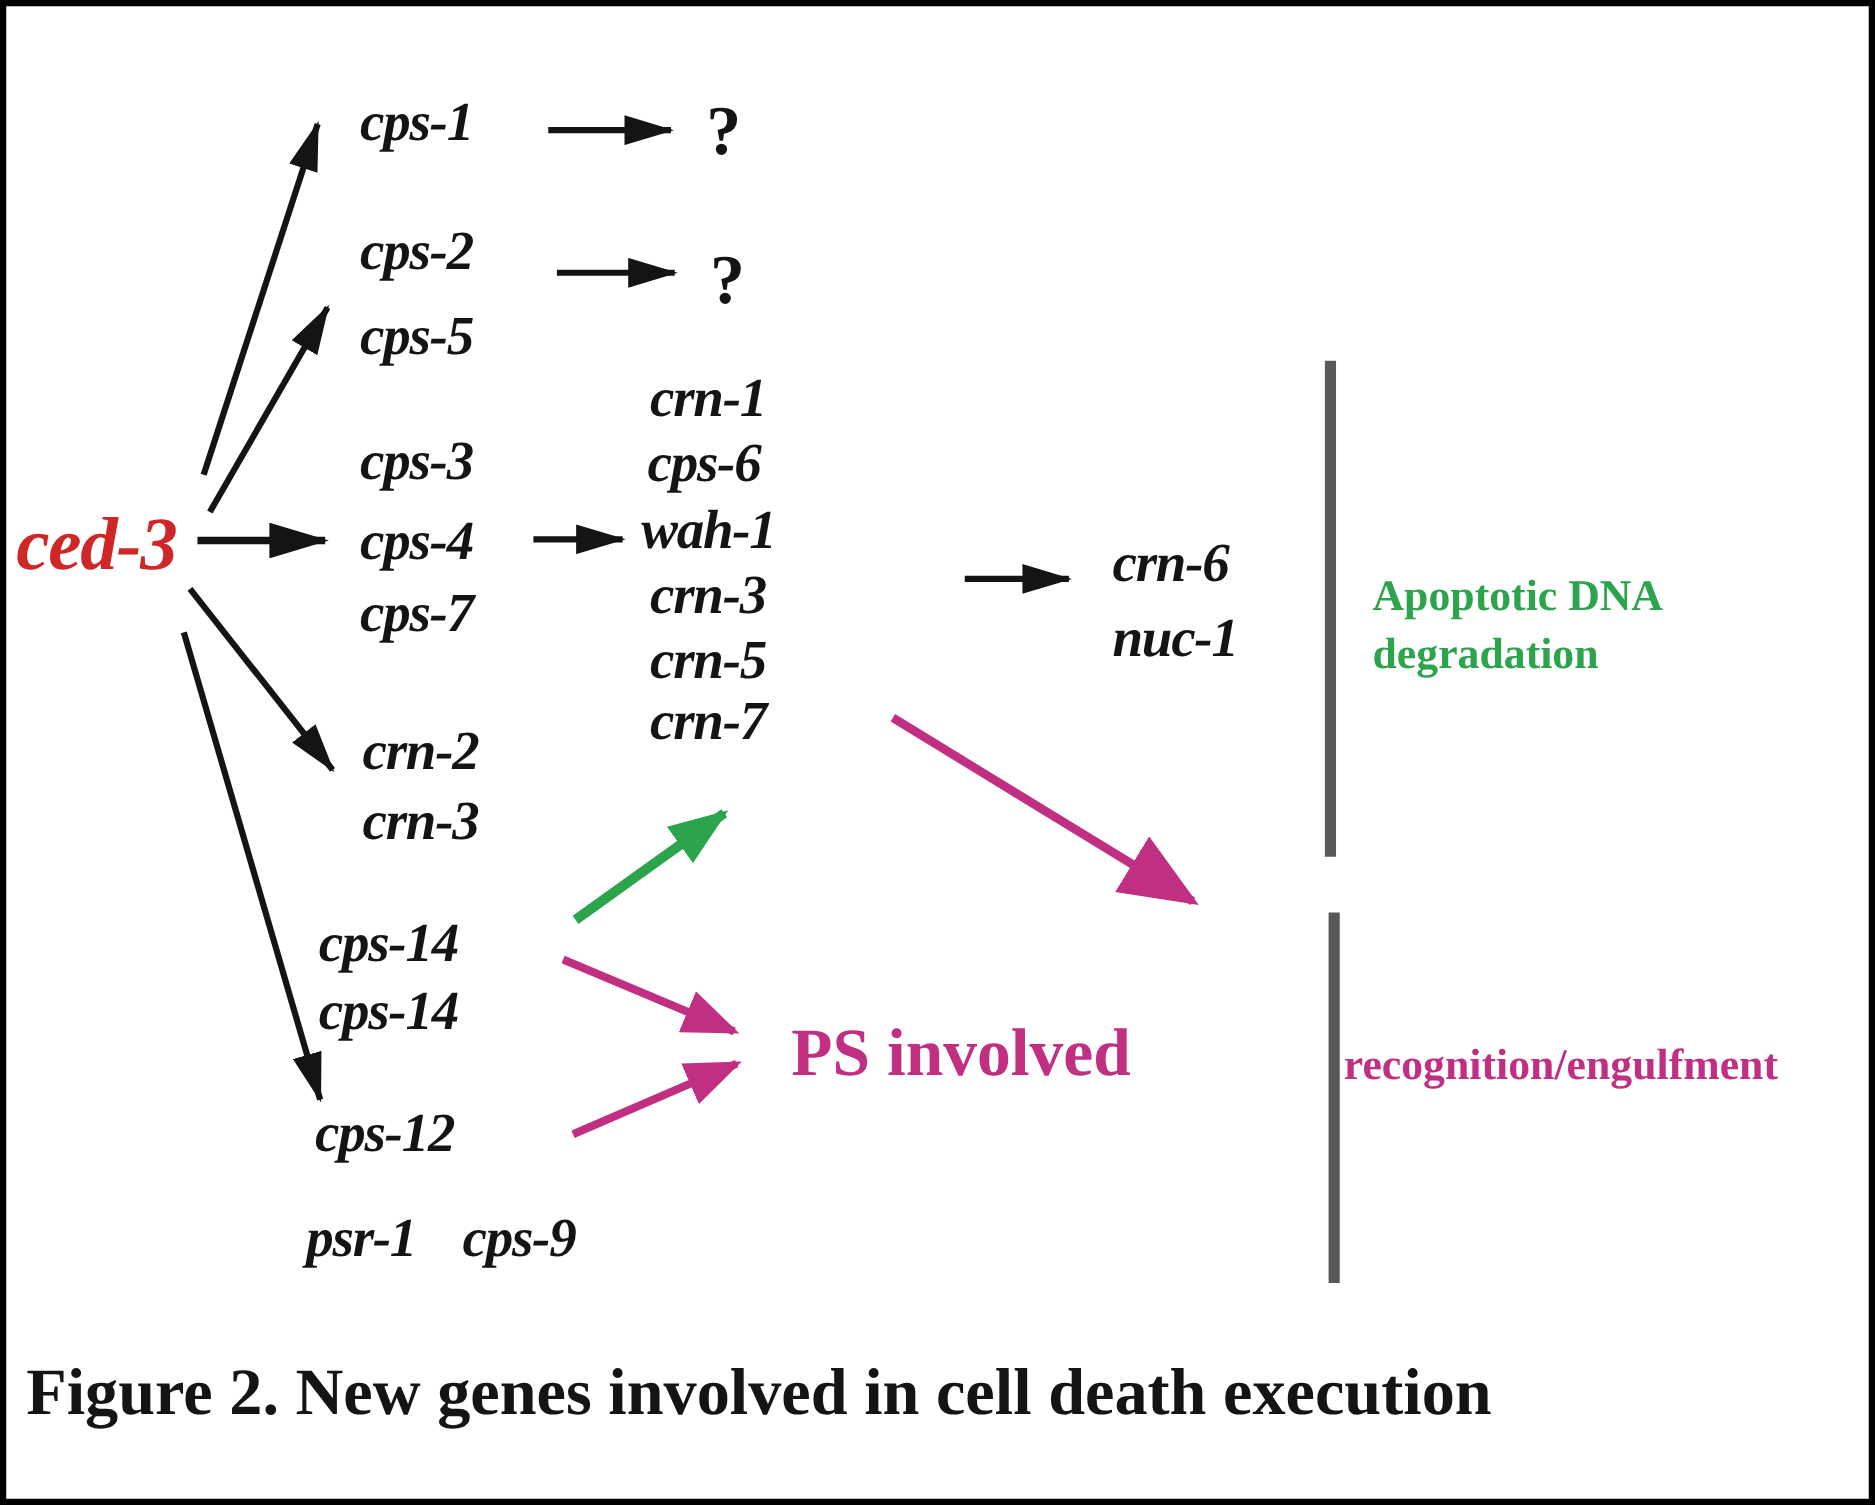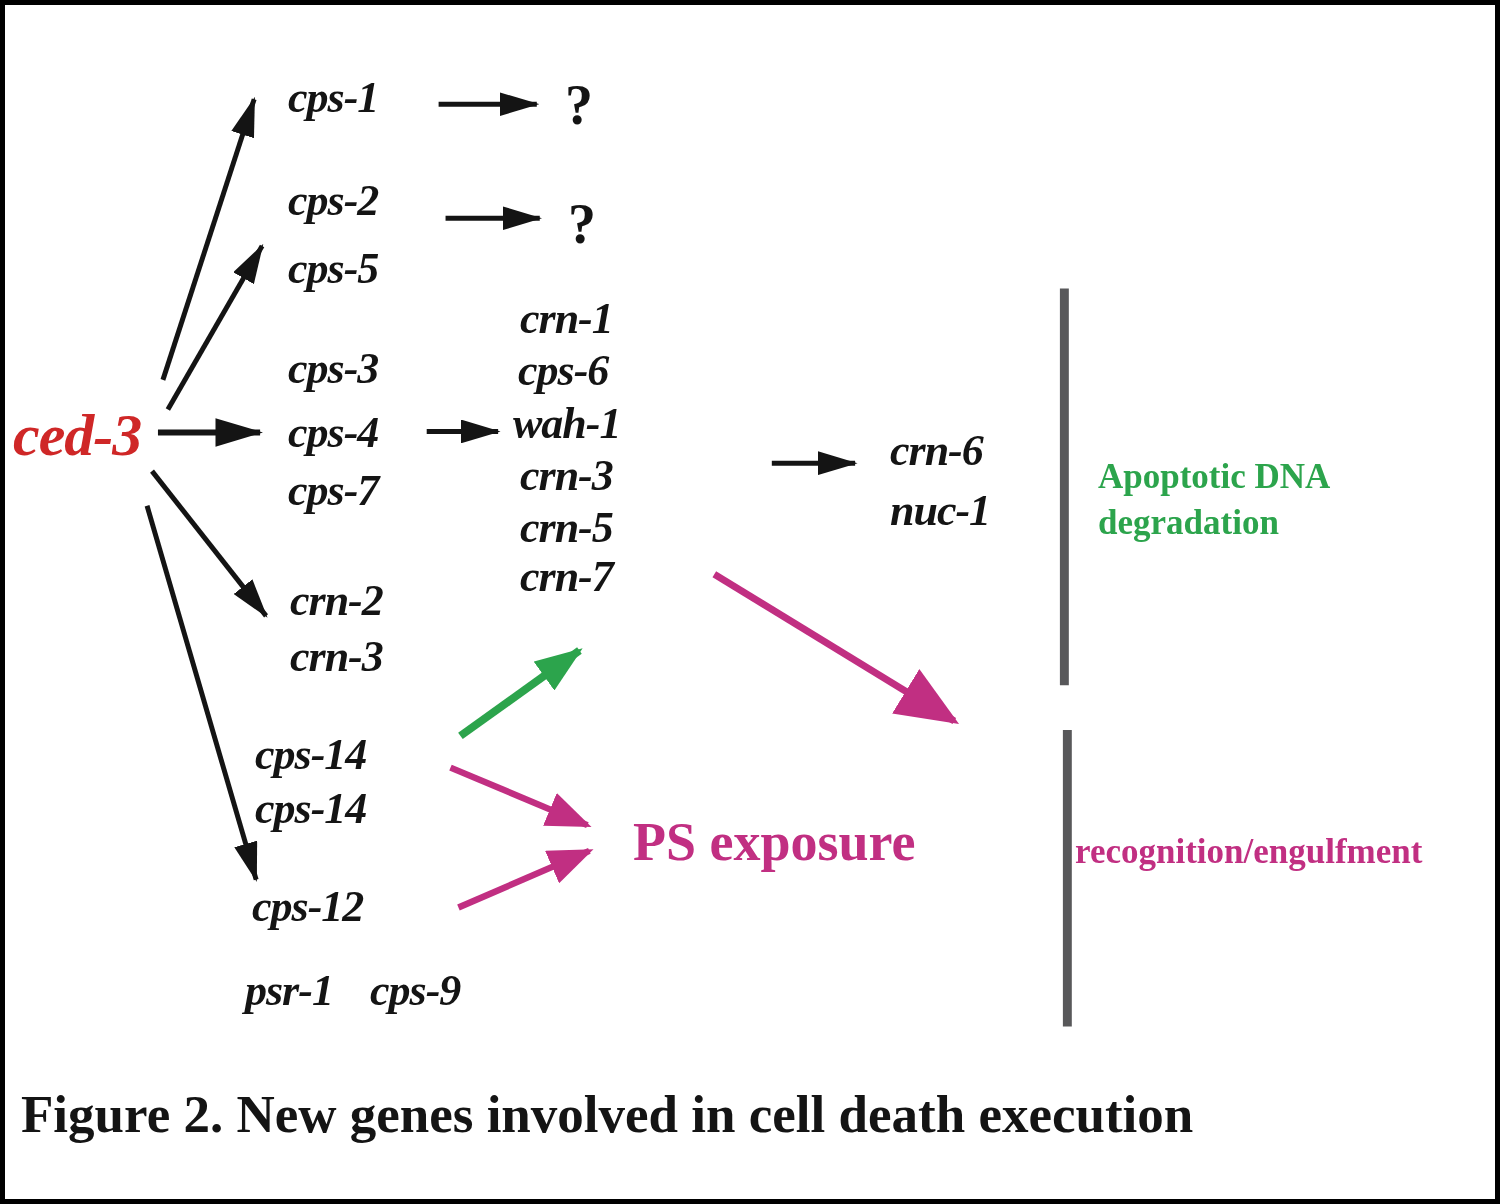--- a/index.html
+++ b/index.html
@@ -132,21 +132,21 @@
   <div class="gene p-crn4">crn-3</div>
   <div class="gene p-crn5">crn-5</div>
   <div class="gene p-crn7">crn-7</div>
 
   <div class="gene p-crn6">crn-6</div>
   <div class="gene p-nuc1">nuc-1</div>
 
   <div class="qmark p-q1">?</div>
   <div class="qmark p-q2">?</div>
 
-  <div class="ps-label p-ps">PS exposure</div>
+  <div class="ps-label p-ps">PS involved</div>
 
   <div class="outcome dna">
     <div>Apoptotic DNA</div>
     <div>degradation</div>
   </div>
 
   <div class="outcome corpse">
     <div>recognition/engulfment</div>
   </div>
 

